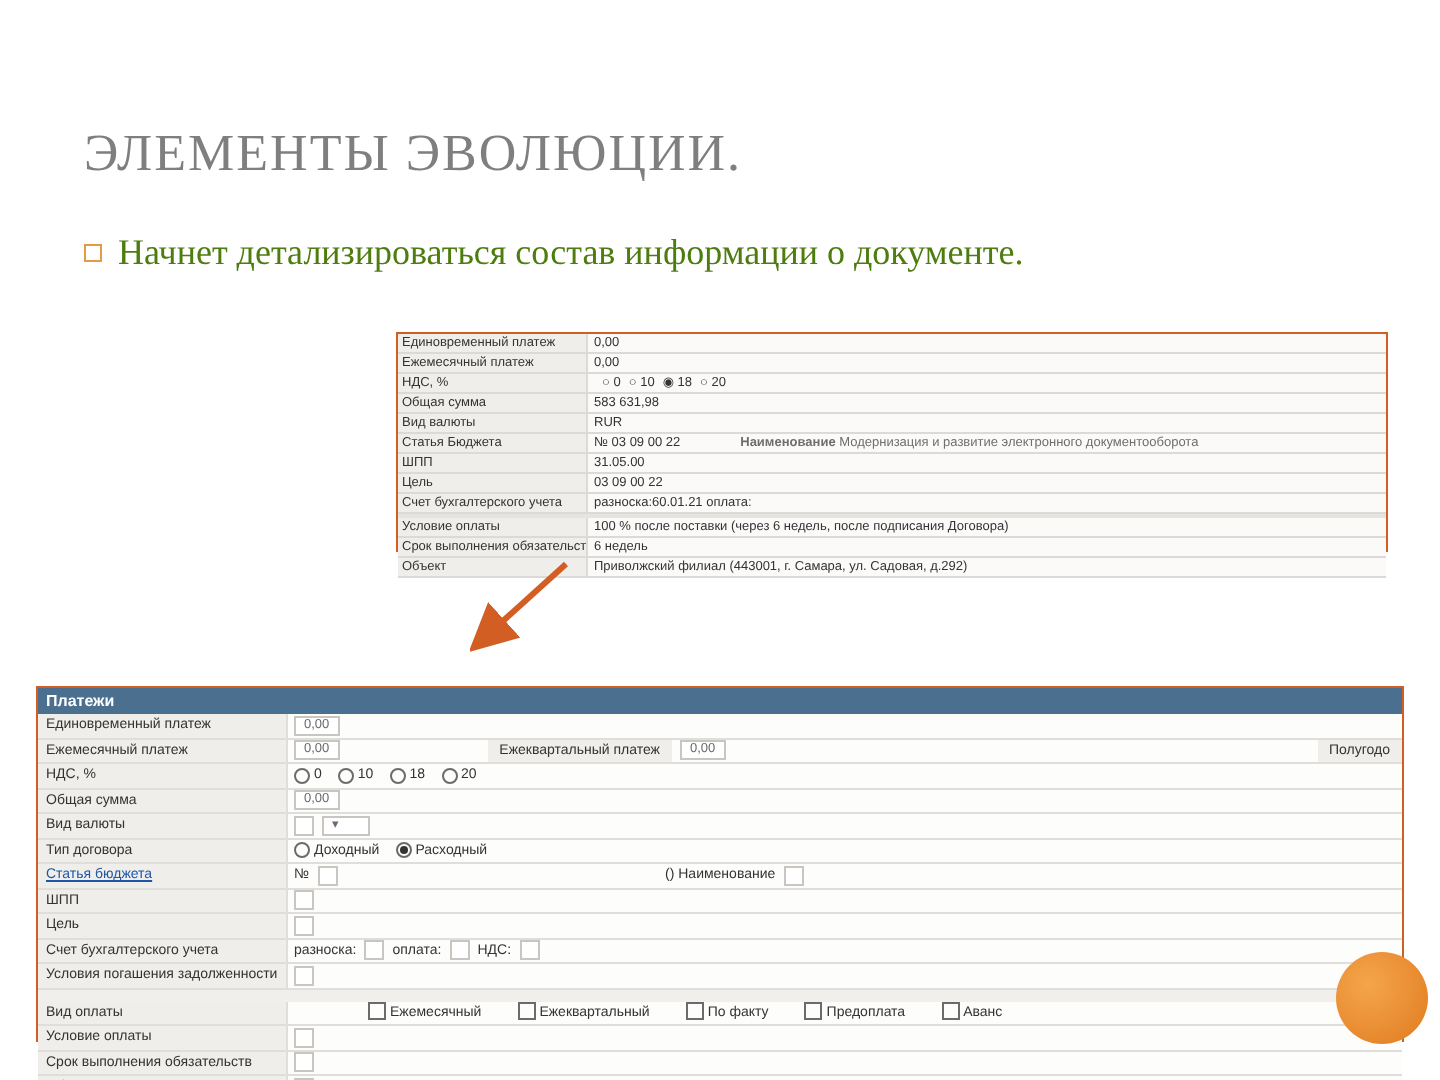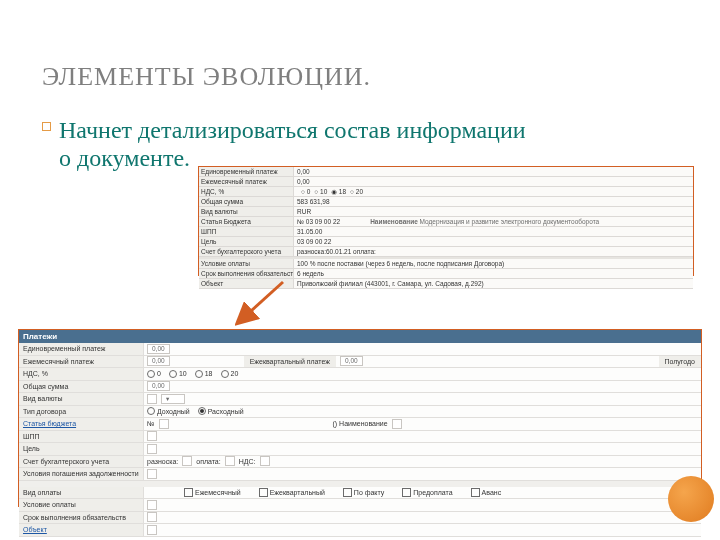--- a/index.html
+++ b/index.html
@@ -34,22 +34,22 @@
     align-items: flex-start;
   }
   .bullet-box {
     width: 7px;
     height: 7px;
     border: 1px solid #e59b46;
     margin-top: 6px;
     margin-right: 8px;
   }
   .bullet-text {
-    font-size: 24px;
-    color: #0f766e;
+    font-size: 18px;
+    color: #4d7c0f;
     font-family: Georgia, "Times New Roman", serif;
     line-height: 1.18;
     max-width: 480px;
   }
   .db-box {
     position: absolute;
     border: 1.5px solid #d25e23;
     background: #f2f0ee;
     font-size: 6.5px;
     color: #333;
@@ -73,21 +73,21 @@
   .radio1 { margin-left: 4px; }
 
   .arrow {
     position: absolute;
     left: 235px;
     top: 280px;
   }
 
   .db2 {
     left: 18px;
-    top: 329px;
+    top: 343px;
     width: 684px;
     height: 178px;
     background: #ffffff;
   }
   .db2 .hdr {
     background: #4a6f8f;
     color: #fff;
     font-weight: bold;
     padding: 2px 4px;
     font-size: 8px;

